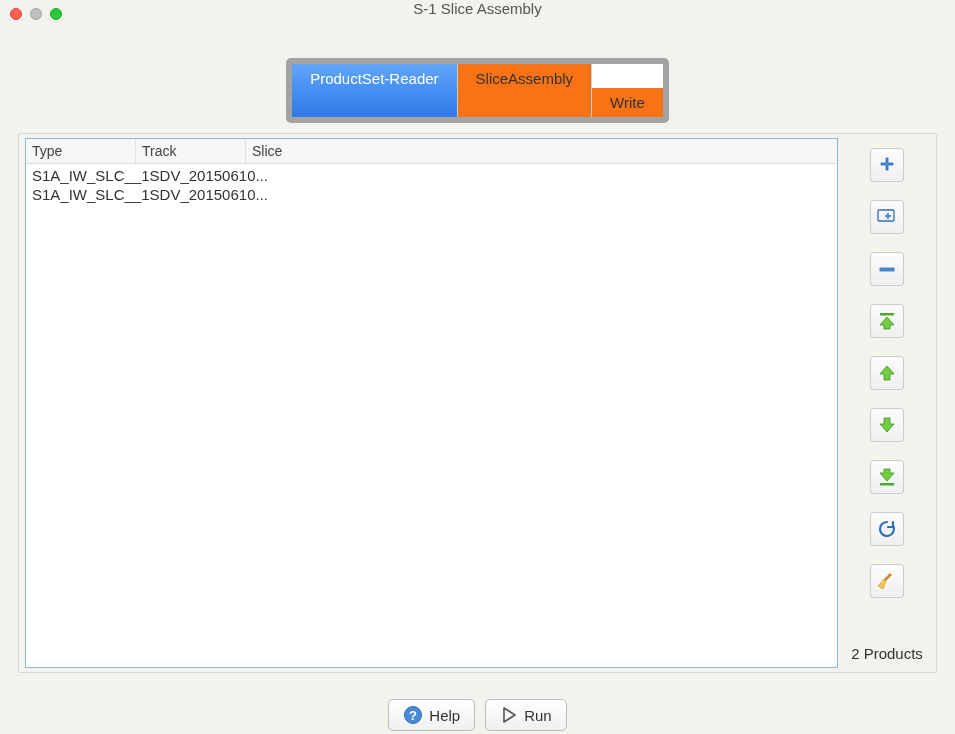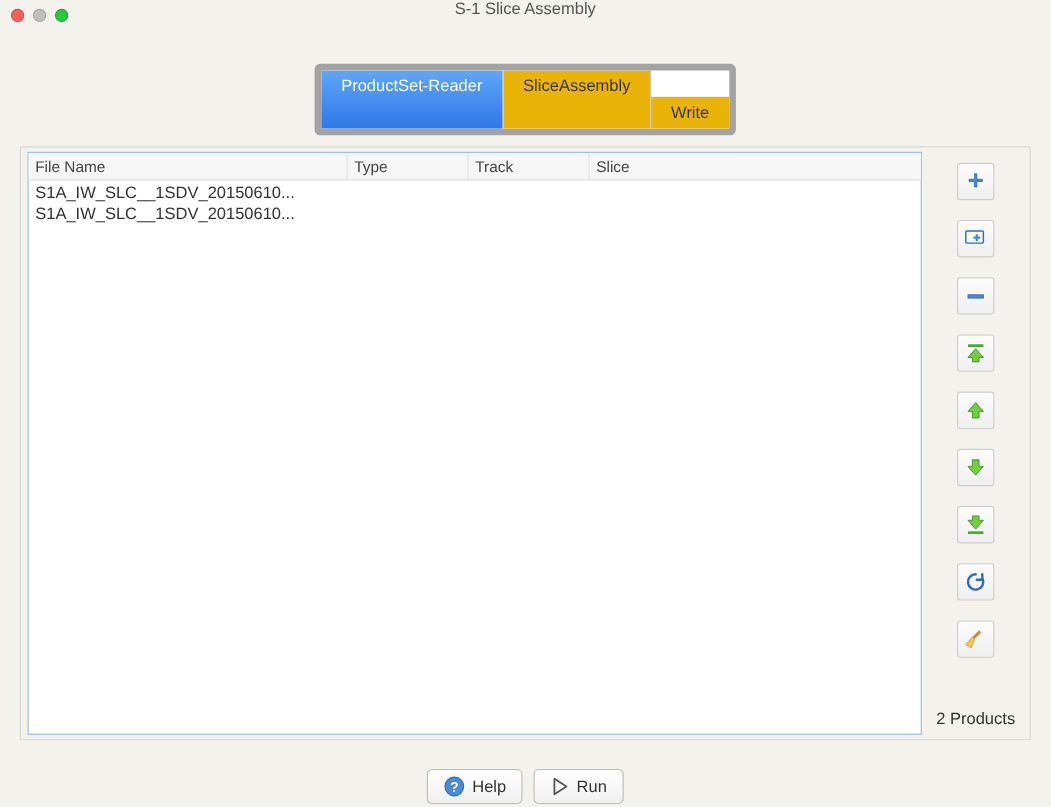--- a/index.html
+++ b/index.html
@@ -45,21 +45,21 @@
       border: 6px solid #a3a3a3;
       border-radius: 5px;
       overflow: hidden;
       background: #fff;
     }
     .tab {
       padding: 6px 18px;
       font-size: 15px;
       border-right: 1px solid #ccc;
       cursor: default;
-      background: #eab308;
+      background: #f97316;
     }
     .tab:last-child { border-right: none; margin-top: 24px; }
     .tab.active {
       background: linear-gradient(#5fa6f9, #2f78e8);
       color: #fff;
     }
     .content-panel {
       margin: 0 18px;
       border: 1px solid #d5d5d5;
       border-radius: 2px;
@@ -157,21 +157,20 @@
   <div class="tabs">
     <div class="tab active">ProductSet-Reader</div>
     <div class="tab">SliceAssembly</div>
     <div class="tab">Write</div>
   </div>
 </div>
 
 <div class="content-panel">
   <div class="table-wrap">
     <div class="table-header">
-      <div class="th col-name">File Name</div>
       <div class="th col-type">Type</div>
       <div class="th col-track">Track</div>
       <div class="th col-orbit">Slice</div>
     </div>
     <div class="table-body">
       <div class="tr">
         <div class="td col-name">S1A_IW_SLC__1SDV_20150610...</div>
         <div class="td col-type"></div>
         <div class="td col-acq"></div>
         <div class="td col-track"></div>

